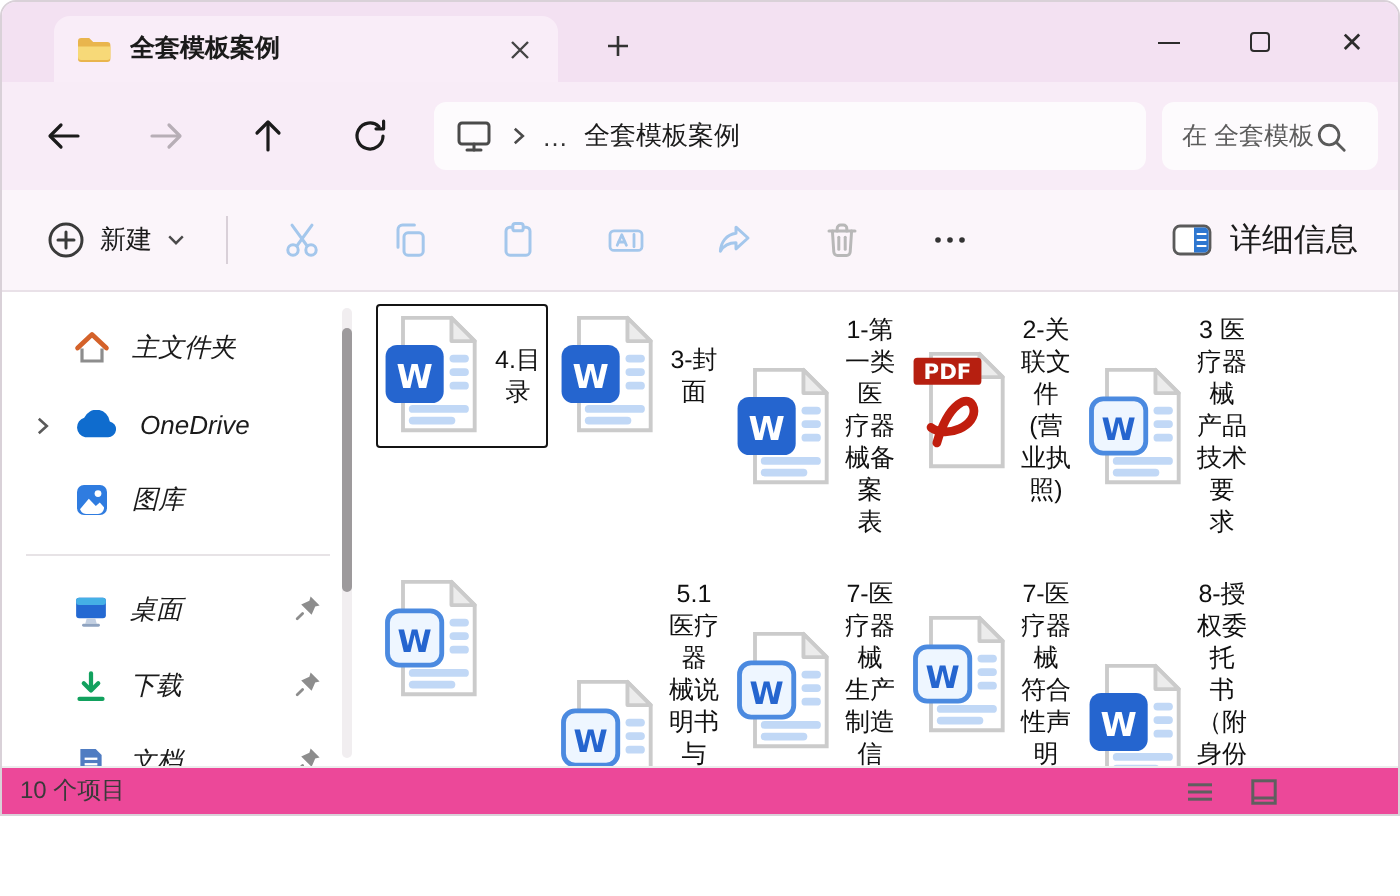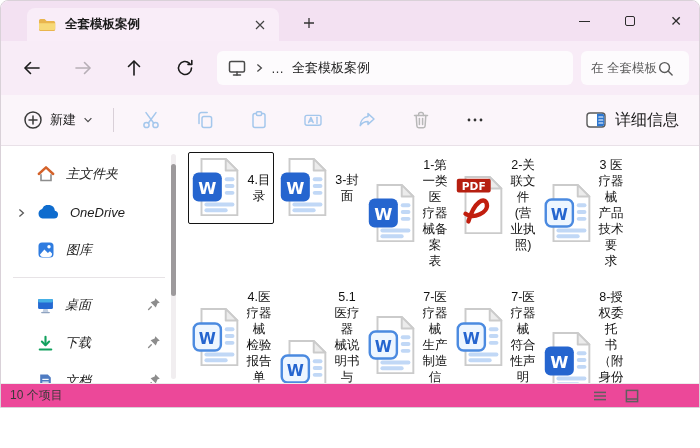--- a/index.html
+++ b/index.html
@@ -415,22 +415,20 @@
     <g stroke="#c1d8f6" stroke-width="4" stroke-linecap="round" fill="none">
       <path d="M38 24 H44"></path>
                     <path d="M38 31 H44"></path>
                     <path d="M38 38 H44"></path>
       <path d="M17 50 H44"></path>
                     <path d="M17 56 H37"></path>
     </g>
     <rect x="4" y="18" width="28" height="28" rx="6" fill="#eef6ff" stroke="#4b8ae0" stroke-width="2.5"></rect>
     <text x="18" y="39" font-family="DejaVu Sans, sans-serif" font-size="16" font-weight="bold" fill="#2565cf" text-anchor="middle">W</text>
   </svg></div>
-              <div class="file-label">4.医疗器械
-检验报告单</div>
             </div>
           </div>
           <div class="file-item">
             <div class="file-inner">
               <div class="file-icon"><svg width="56" height="62" viewBox="0 0 56 64">
     <path d="M12 3 H37 L49 15 V61 H12 Z" fill="#ffffff" stroke="#cbcbcb" stroke-width="2"></path>
     <path d="M37 3 V15 H49 Z" fill="#ececec" stroke="#cbcbcb" stroke-width="2" stroke-linejoin="round"></path>
     <g stroke="#c1d8f6" stroke-width="4" stroke-linecap="round" fill="none">
       <path d="M38 24 H44"></path>
                     <path d="M38 31 H44"></path>

